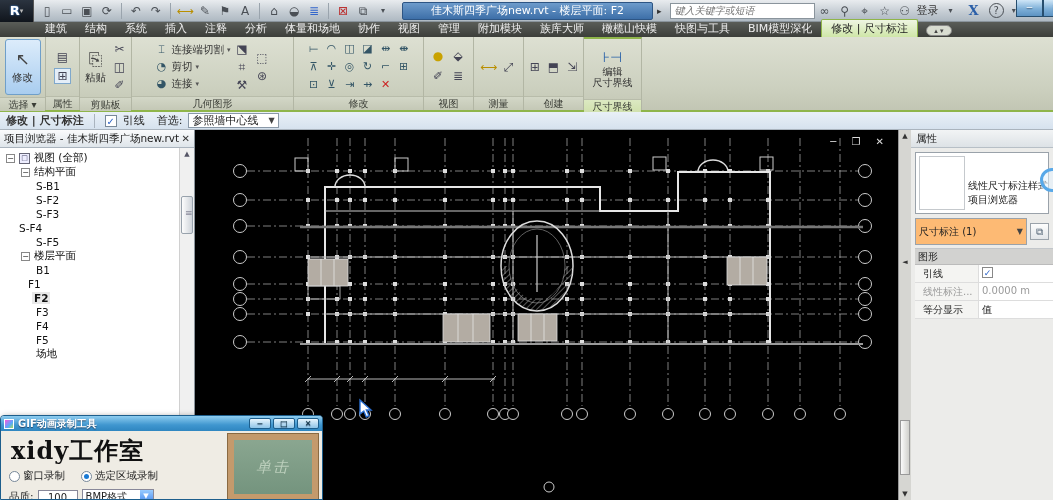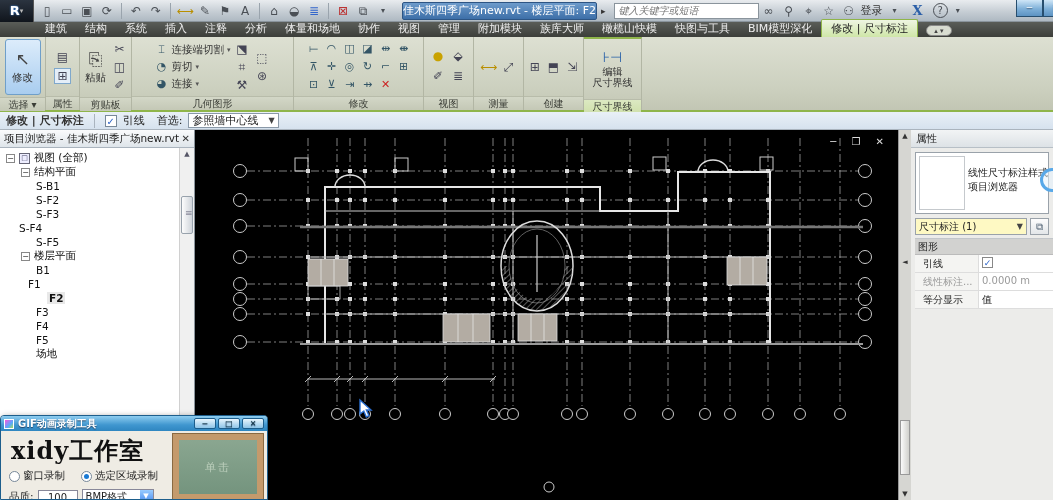--- a/index.html
+++ b/index.html
@@ -9,21 +9,21 @@
   
   .titlebar{position:absolute;left:0;top:0;width:1053px;height:22px;background:linear-gradient(#e9ecef,#c3cbd2 60%,#aeb9c2);display:flex;align-items:center;border-bottom:1px solid #8a949c;}
   .appbtn{width:34px;height:22px;background:linear-gradient(#2b3440,#10151c);display:flex;align-items:center;justify-content:center;color:#e8e8e8;font-weight:bold;font-size:13px;border-right:1px solid #555;}
   .appbtn b{color:#fff;text-shadow:0 0 2px #49f;}
   .qat{display:flex;align-items:center;gap:2px;padding:0 4px;}
   .qi{width:18px;height:18px;display:flex;align-items:center;justify-content:center;color:#4a4f55;font-size:12px;border-radius:2px;}
   .qi.yellow{color:#b98f00;}
   .qi.red{color:#b33;}
   .qi.blue{color:#36c;}
   .qsep{width:1px;height:16px;background:#9aa4ad;margin:0 3px;}
-  .doc-title{height:18px;padding:0 0;background:linear-gradient(#6d9bcb,#3d6fa8);border:1px solid #2d5584;border-radius:2px;color:#fff;display:flex;align-items:center;white-space:nowrap;font-size:11px;margin-left:6px;}
+  .doc-title{height:18px;padding:0 28px;background:linear-gradient(#6d9bcb,#3d6fa8);border:1px solid #2d5584;border-radius:2px;color:#fff;display:flex;align-items:center;white-space:nowrap;font-size:11px;margin-left:6px;}
   .doc-expand{color:#333;font-size:9px;margin:0 4px;}
   .searchbox{width:145px;height:16px;border:1px solid #8a949c;background:#fff;font-style:italic;color:#888;font-size:10px;padding:0 4px;margin-left:4px;}
   .tb-ico{width:20px;height:18px;display:flex;align-items:center;justify-content:center;color:#4a4f55;font-size:12px;}
   .signin{color:#333;margin:0 2px;white-space:nowrap;}
   .xlogo{color:#2b5fa8;font-weight:bold;font-size:13px;font-family:"DejaVu Serif",serif;}
   .help{width:15px;height:15px;border:1px solid #4a4f55;border-radius:50%;display:flex;align-items:center;justify-content:center;font-size:10px;color:#4a4f55;}
   .winbtns{position:absolute;right:-22px;top:0;display:flex;}
   .wb{width:27px;height:17px;border:1px solid #274e6e;border-top:none;background:linear-gradient(#cfe6f7,#7fb0d8 55%,#5d93c2);color:#fff;display:flex;align-items:center;justify-content:center;font-size:9px;text-shadow:0 1px 1px #246;}
 
   
@@ -86,54 +86,54 @@
   .vwctl{position:absolute;right:8px;top:6px;color:#ddd;font-size:10px;letter-spacing:6px;}
   .canscroll{position:absolute;left:898px;top:0;width:13px;height:370px;background:#d6d6d2;border-left:1px solid #999;}
   .canthumb{position:absolute;left:1px;top:290px;width:10px;height:55px;background:linear-gradient(90deg,#fafafa,#d0d0cc);border:1px solid #999;}
   .cararrow{position:absolute;left:1px;width:10px;height:12px;font-size:7px;color:#333;text-align:center;line-height:12px;}
 
   
   .props{position:absolute;left:911px;top:0;width:142px;height:370px;background:#ececea;overflow:hidden;}
   .phead{height:18px;background:linear-gradient(#f2f4f5,#dde2e6);border-bottom:1px solid #b7bfc6;display:flex;align-items:center;padding:0 5px;font-size:10.5px;}
   .typebox{margin:4px;height:62px;background:#fff;border:1px solid #9aa2aa;display:flex;position:relative;}
   .typeprev{width:54px;height:54px;margin:3px;background:#fff;border:1px solid #c5c9cd;}
-  .typetxt{flex:1;padding-top:13px;font-size:10px;color:#222;line-height:1.35;white-space:nowrap;}
+  .typetxt{flex:1;padding-top:13px;font-size:10px;color:#222;line-height:1.35;white-space:nowrap;margin-top:13px;}
   .selrow{display:flex;align-items:center;gap:3px;margin:1px 4px 3px;}
-  .selbox{flex:1;height:17px;border:1px solid #9aa2aa;background:#fef9c3;display:flex;align-items:center;padding:0 3px;font-size:10px;white-space:nowrap;text-align:center;}
+  .selbox{flex:1;height:27px;border:1px solid #9aa2aa;background:#fdba74;display:flex;align-items:center;padding:0 3px;font-size:10px;white-space:nowrap;text-align:center;}
   .selbox .dd{margin-left:auto;font-size:8px;color:#444;}
   .etype{width:19px;height:17px;border:1px solid #9aa2aa;background:linear-gradient(#fdfdfd,#e3e6e9);display:flex;align-items:center;justify-content:center;font-size:10px;color:#567;}
   .pgrid{margin:0 0 0 4px;border-top:1px solid #c2c6ca;}
   .psec{height:16px;background:#d2d2d0;border-bottom:1px solid #bbb;font-size:10px;color:#222;display:flex;align-items:center;padding-left:3px;}
   .prow{height:18px;display:flex;border-bottom:1px solid #ddd;background:#fff;font-size:10px;}
   .prow .pl{width:64px;padding:2px 2px 0 8px;color:#222;white-space:nowrap;overflow:hidden;background:#f4f4f2;border-right:1px solid #ddd;}
   .prow .pv{flex:1;padding:2px 3px 0;white-space:nowrap;color:#222;}
   .prow.dis .pl,.prow.dis .pv{color:#999;}
   .pcheck{display:inline-block;width:11px;height:11px;border:1px solid #888;background:#fff;color:#2a62c8;font-size:9px;line-height:10px;text-align:center;}
 
   
   .zoomcur{position:absolute;left:1040px;top:168px;width:24px;height:24px;border:3px solid #58a8e8;border-radius:50%;background:rgba(230,242,252,.55);z-index:40;}
 
   
-  .gifwin{position:absolute;left:0;top:415px;width:268px;height:85px;border:1px solid #1d5e8c;border-radius:4px 4px 0 0;background:#ece9e0;z-index:50;box-shadow:2px 2px 6px rgba(0,0,0,.5);overflow:hidden;}
+  .gifwin{position:absolute;left:0;top:415px;width:323px;height:85px;border:1px solid #1d5e8c;border-radius:4px 4px 0 0;background:#ece9e0;z-index:50;box-shadow:2px 2px 6px rgba(0,0,0,.5);overflow:hidden;}
   .gtitle{height:15px;background:linear-gradient(#8ecdf0,#3f96cf 60%,#2f86c0);display:flex;align-items:center;gap:4px;padding:0 3px;color:#fff;font-size:10px;font-weight:bold;text-shadow:0 1px 1px #246;}
   .gico{width:10px;height:10px;background:linear-gradient(135deg,#f5d, #5af 60%,#ad5);border:1px solid #fff;flex:0 0 10px;}
   .gbtns{margin-left:auto;display:flex;gap:2px;}
   .gb{width:22px;height:11px;border:1px solid #1d5e8c;border-radius:2px;background:linear-gradient(#e8f5fd,#8fc5e8);color:#134;font-size:8px;line-height:10px;text-align:center;}
   .gbody{position:relative;height:70px;background:#efece4;}
   .brand{position:absolute;left:10px;top:4px;font-family:"DejaVu Serif","Liberation Serif",serif;font-weight:bold;font-size:24px;color:#111;letter-spacing:1px;}
   .gradios{position:absolute;left:8px;top:38px;display:flex;gap:16px;font-size:10.5px;color:#222;}
   .gr{display:flex;align-items:center;gap:3px;}
   .rdot{width:11px;height:11px;border:1px solid #789;border-radius:50%;background:#fff;position:relative;flex:0 0 11px;}
   .rdot.on:after{content:"";position:absolute;left:2px;top:2px;width:5px;height:5px;border-radius:50%;background:#1a7ad4;}
   .gq{position:absolute;left:8px;top:58px;display:flex;align-items:center;gap:4px;font-size:10.5px;}
   .qinput{width:40px;height:14px;border:1px solid #889;background:#fff;text-align:center;font-size:10px;line-height:13px;}
   .fdrop{width:72px;height:15px;border:1px solid #889;background:#fff;display:flex;align-items:center;font-size:10px;padding-left:3px;}
   .fdrop .db{margin-left:auto;width:13px;height:13px;background:linear-gradient(#9cf,#48e);color:#fff;font-size:7px;text-align:center;line-height:12px;}
   .board{position:absolute;right:4px;top:3px;width:90px;height:66px;border:6px solid #c49a6c;outline:1px solid #8a6a42;background:linear-gradient(#8aa690,#74947e);display:flex;align-items:center;justify-content:center;}
-  .board span{color:#bccfbc;font-size:11px;letter-spacing:2px;}
+  .board span{color:#bccfbc;font-size:15px;letter-spacing:2px;font-style:italic;}
 </style>
 </head>
 <body>
 
 <div class="screen">
 
   <div class="titlebar">
     <div class="appbtn">
         <b>R</b>
         <span style="font-size:7px;color:#bbb;">▾</span>
@@ -382,21 +382,21 @@
           <div class="trow" style="padding-left: 21px;">
             <span class="expbox">−</span>
             <span class="tl">楼层平面</span>
           </div>
           <div class="trow" style="padding-left: 36px;">
             <span class="tl">B1</span>
           </div>
           <div class="trow" style="padding-left: 28px;">
             <span class="tl">F1</span>
           </div>
-          <div class="trow sel" style="padding-left: 47px;">
+          <div class="trow sel" style="padding-left: 32px;">
             <span class="tl">F2</span>
           </div>
           <div class="trow" style="padding-left: 36px;">
             <span class="tl">F3</span>
           </div>
           <div class="trow" style="padding-left: 36px;">
             <span class="tl">F4</span>
           </div>
           <div class="trow" style="padding-left: 36px;">
             <span class="tl">F5</span>

